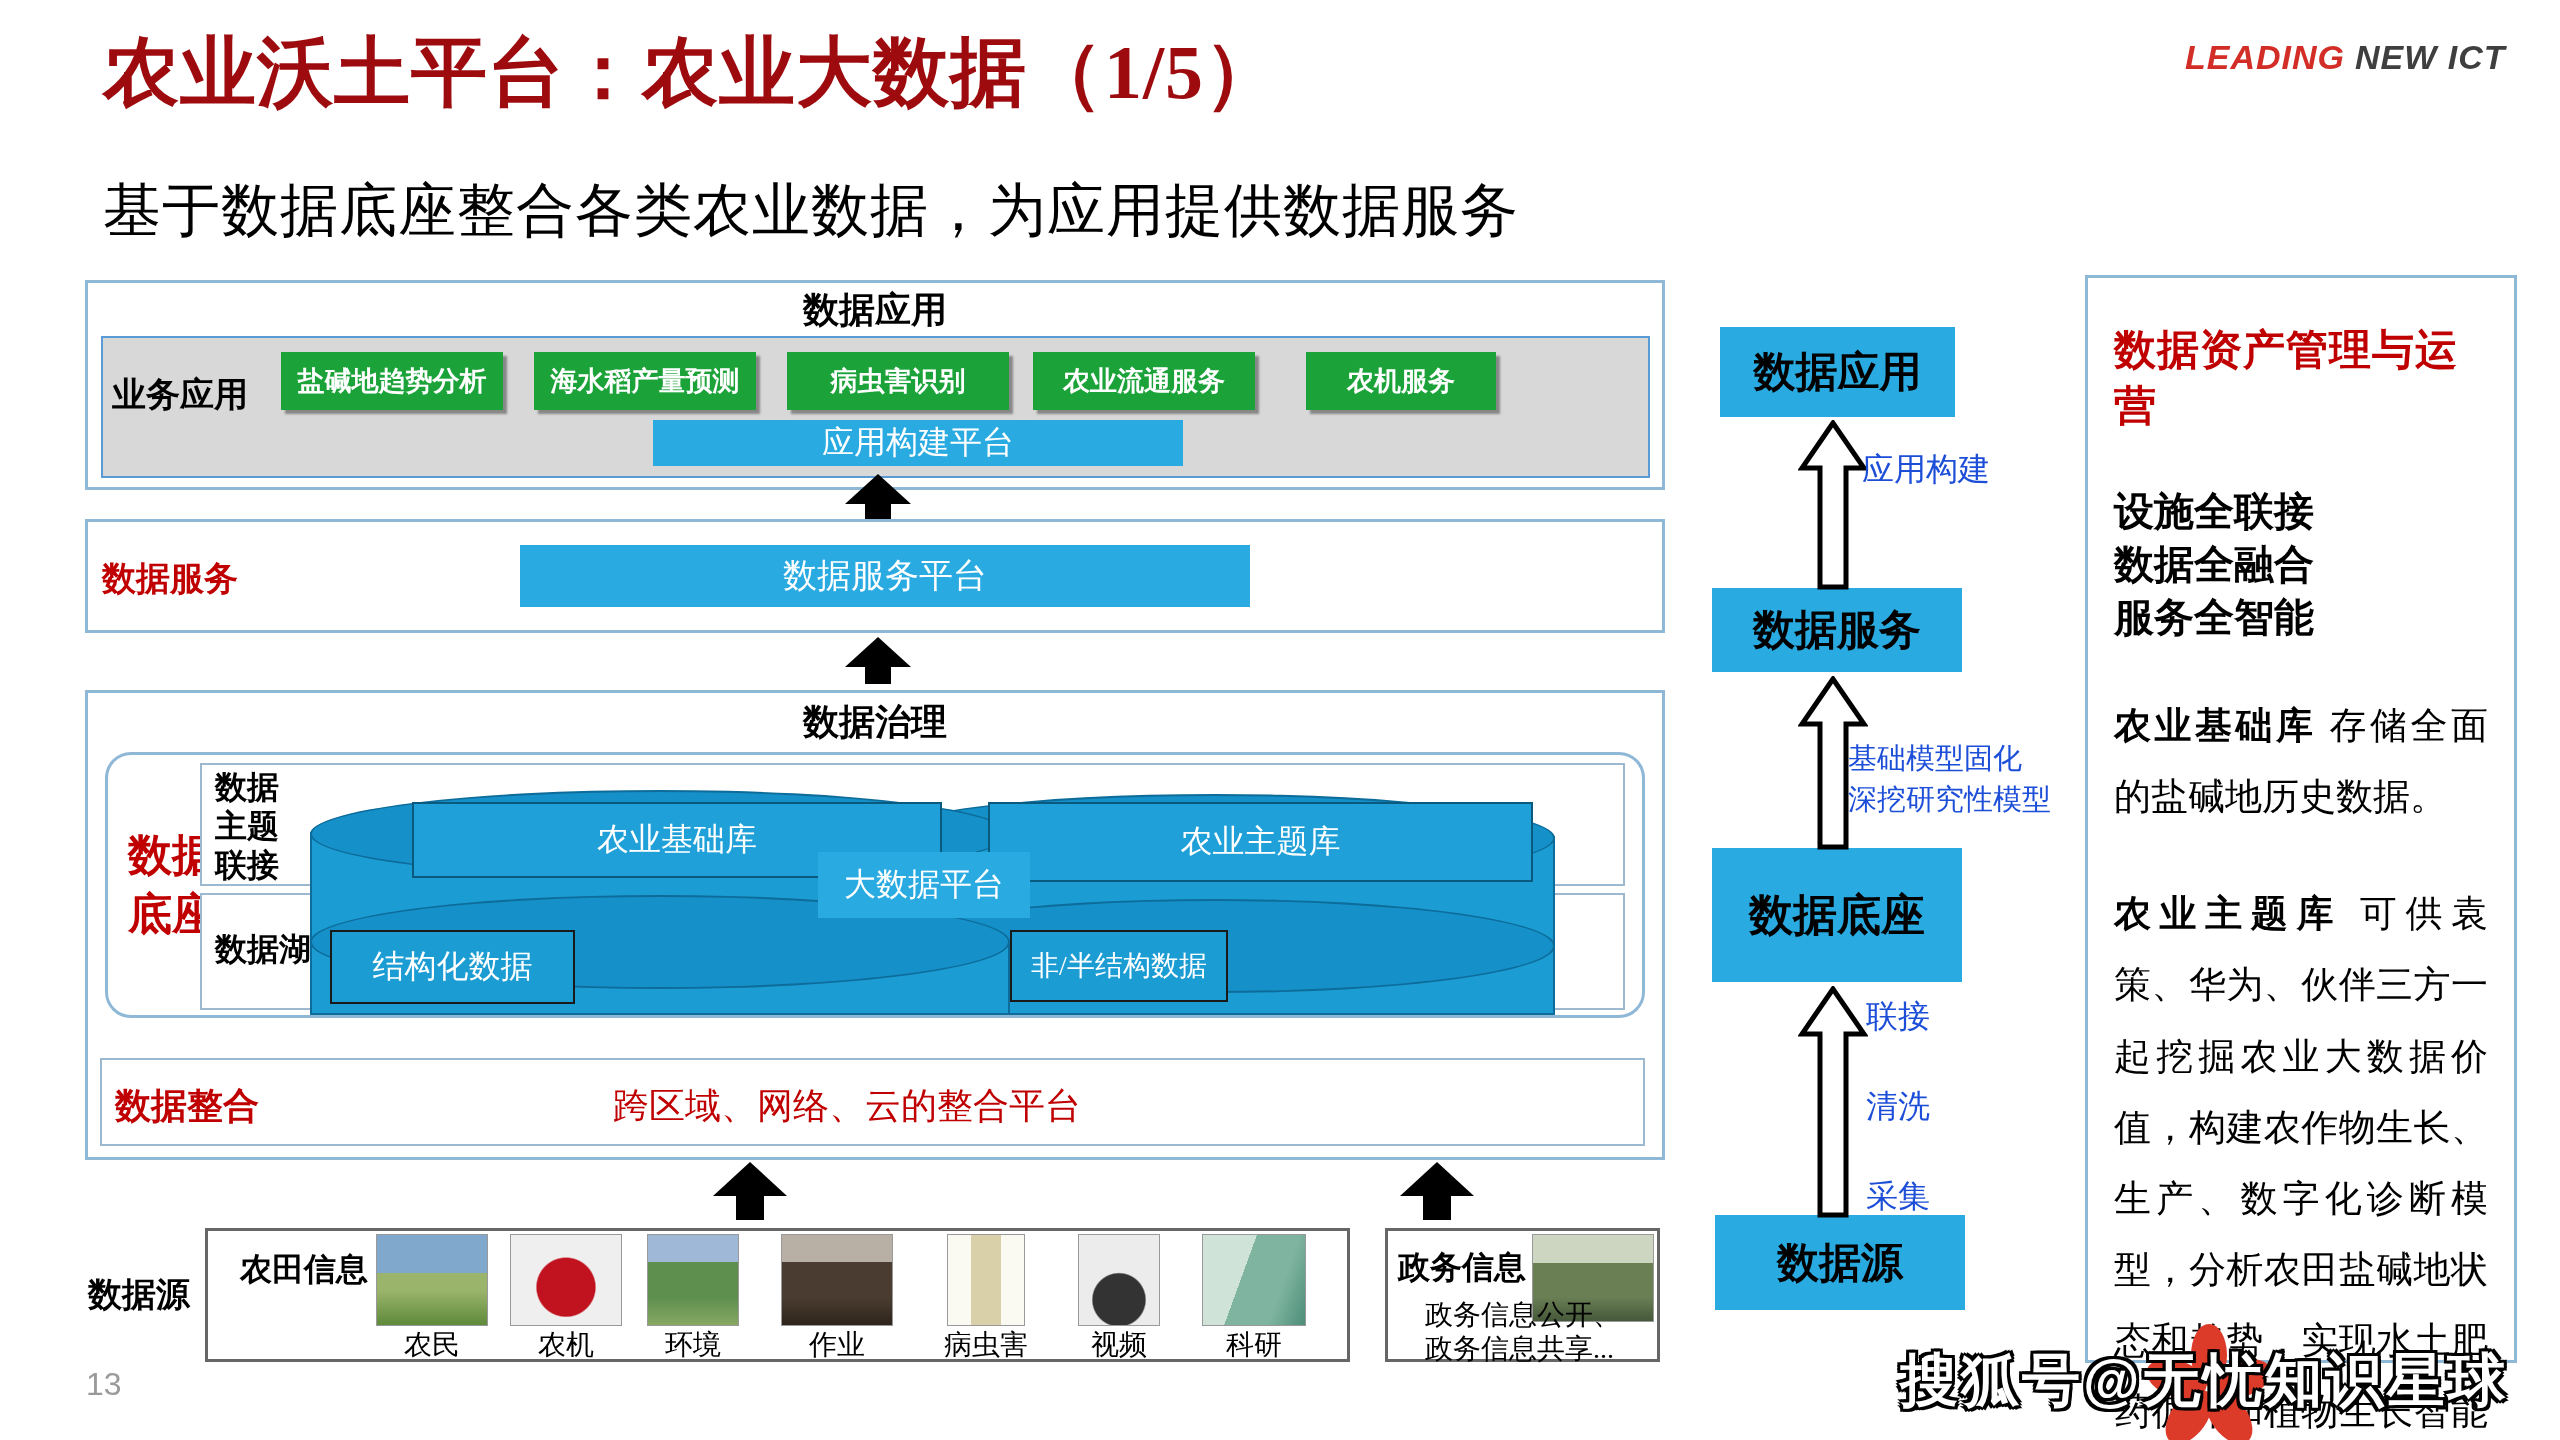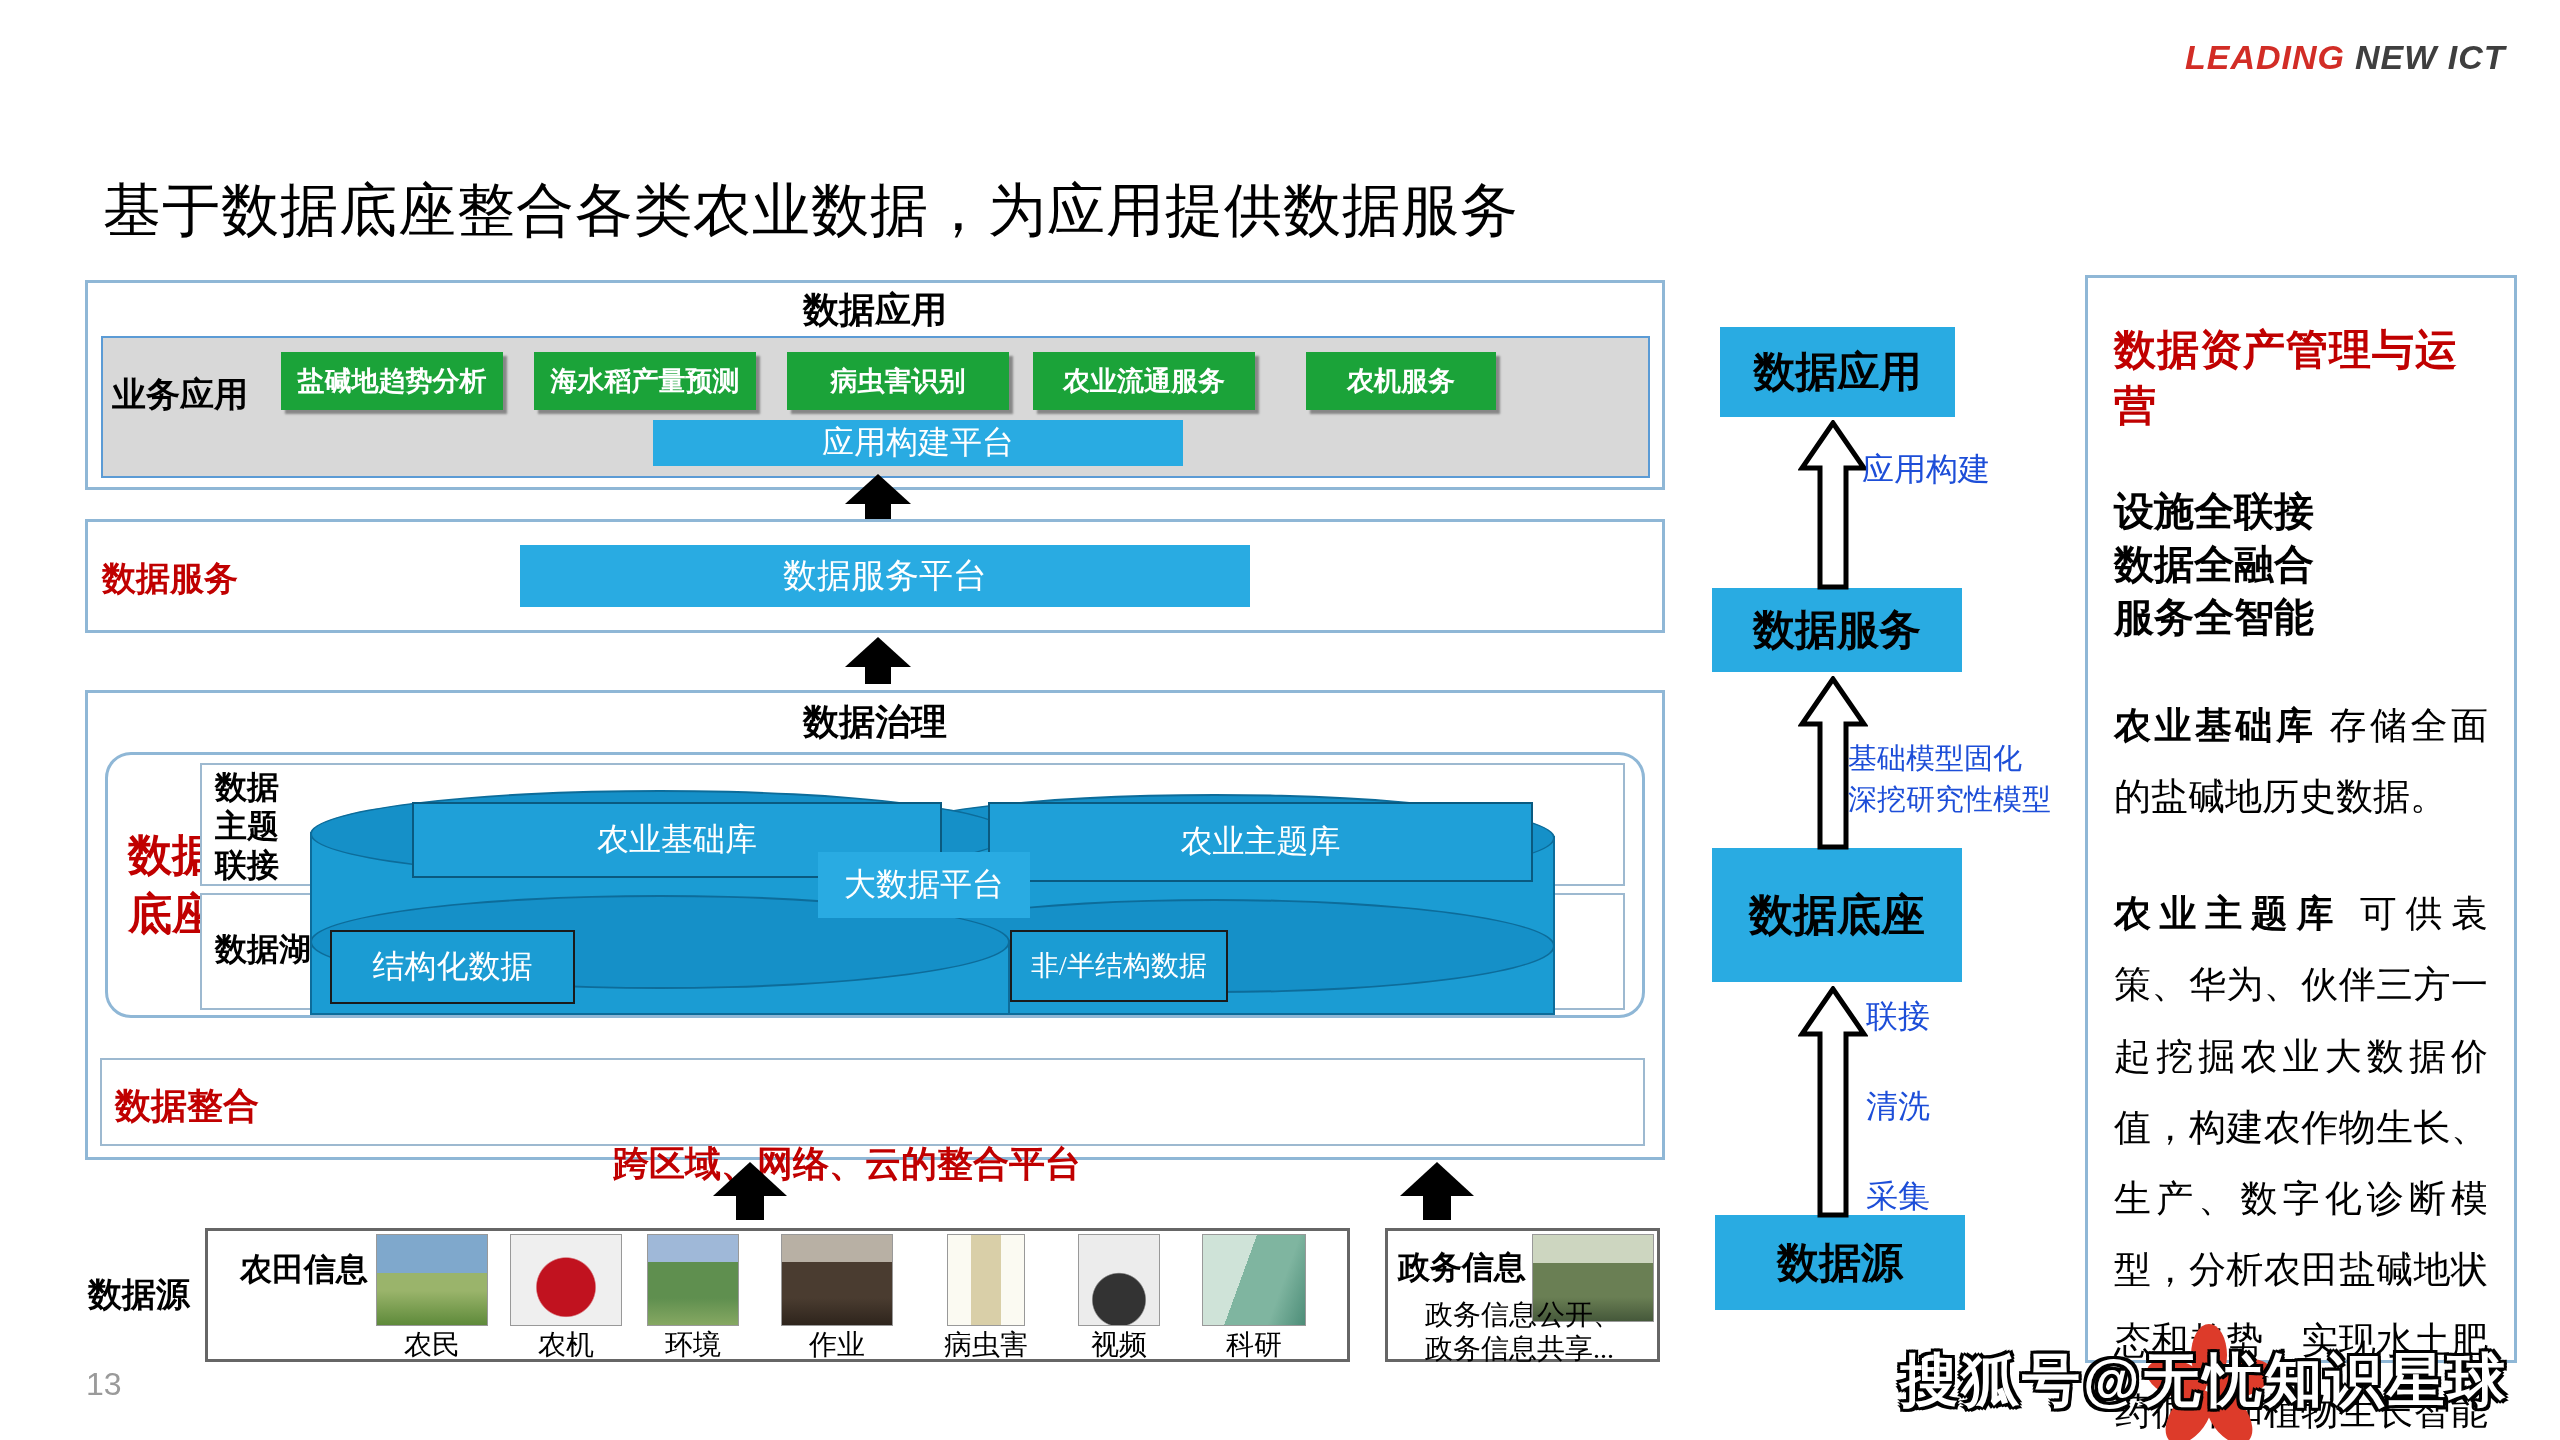--- a/index.html
+++ b/index.html
@@ -82,20 +82,21 @@
   .ph-lamp { background:linear-gradient(90deg,#fbfaf2 0 30%,#d9cfa8 30% 70%,#fbfaf2 70%),#fbfaf2; }
   .ph-cam { background:radial-gradient(circle at 50% 72%,#333 0 34%,#ececec 36%); }
   .ph-sci { background:linear-gradient(110deg,#cfe3d8 0 40%,#7fb5a0 40% 72%,#4d8d78); }
   .ph-gov { background:linear-gradient(#cdd6c0 0 32%,#6a7f54 32% 72%,#45583a); }
 </style>
 </head>
 <body>
 
 <div class="slide">
 
+  <div class="abs title">农业沃土平台：农业大数据（1/5）</div>
   <div class="abs logo">
     <span class="lead">LEADING</span><span class="nict">NEW ICT</span>
   </div>
   <div class="abs subtitle">基于数据底座整合各类农业数据，为应用提供数据服务</div>
 
   <div class="abs frame" style="left:85px;top:280px;width:1580px;height:210px;"></div>
   <div class="abs box-title" style="left:85px;top:286px;width:1580px;">数据应用</div>
   <div class="abs gray-box"></div>
   <div class="abs side-label" style="left:112px;top:372px;">业务应用</div>
   <div class="gbtn" style="left:281px;width:222px;">盐碱地趋势分析</div>
@@ -145,21 +146,21 @@
 
   <div class="cyl-label" style="left:412px;top:802px;width:530px;height:76px;">农业基础库</div>
   <div class="cyl-label" style="left:988px;top:802px;width:545px;height:80px;">农业主题库</div>
   <div class="cyl-label dark" style="left:330px;top:930px;width:245px;height:74px;">结构化数据</div>
   <div class="cyl-label dark" style="left:1010px;top:930px;width:218px;height:72px;font-size:28px;">非/半结构数据</div>
 
   <div class="bluebar" style="left:818px;top:852px;width:212px;height:66px;font-size:32px;z-index:8;">大数据平台</div>
 
   <div class="abs subrow" style="left:100px;top:1058px;width:1545px;height:88px;"></div>
   <div class="abs side-label red" style="left:115px;top:1082px;font-size:36px;">数据整合</div>
-  <div class="abs red" style="left:613px;top:1140px;font-size:36px;font-weight:bold;">跨区域、网络、云的整合平台</div>
+  <div class="abs red" style="left:613px;top:1082px;font-size:36px;font-weight:normal;">跨区域、网络、云的整合平台</div>
 
   <div class="up-arrow lg" style="left:713px;top:1162px;">
       <div class="head"></div>
       <div class="stem"></div>
     </div>
   <div class="up-arrow lg" style="left:1400px;top:1162px;">
       <div class="head"></div>
       <div class="stem"></div>
     </div>
 

